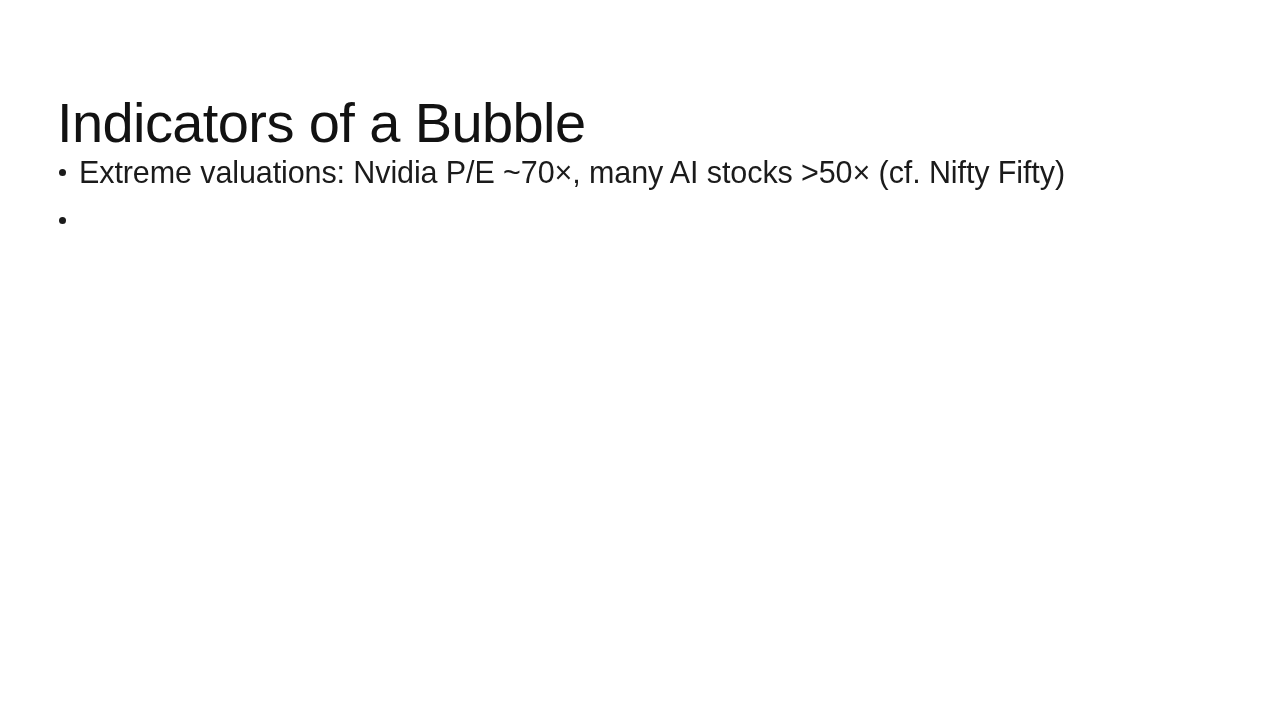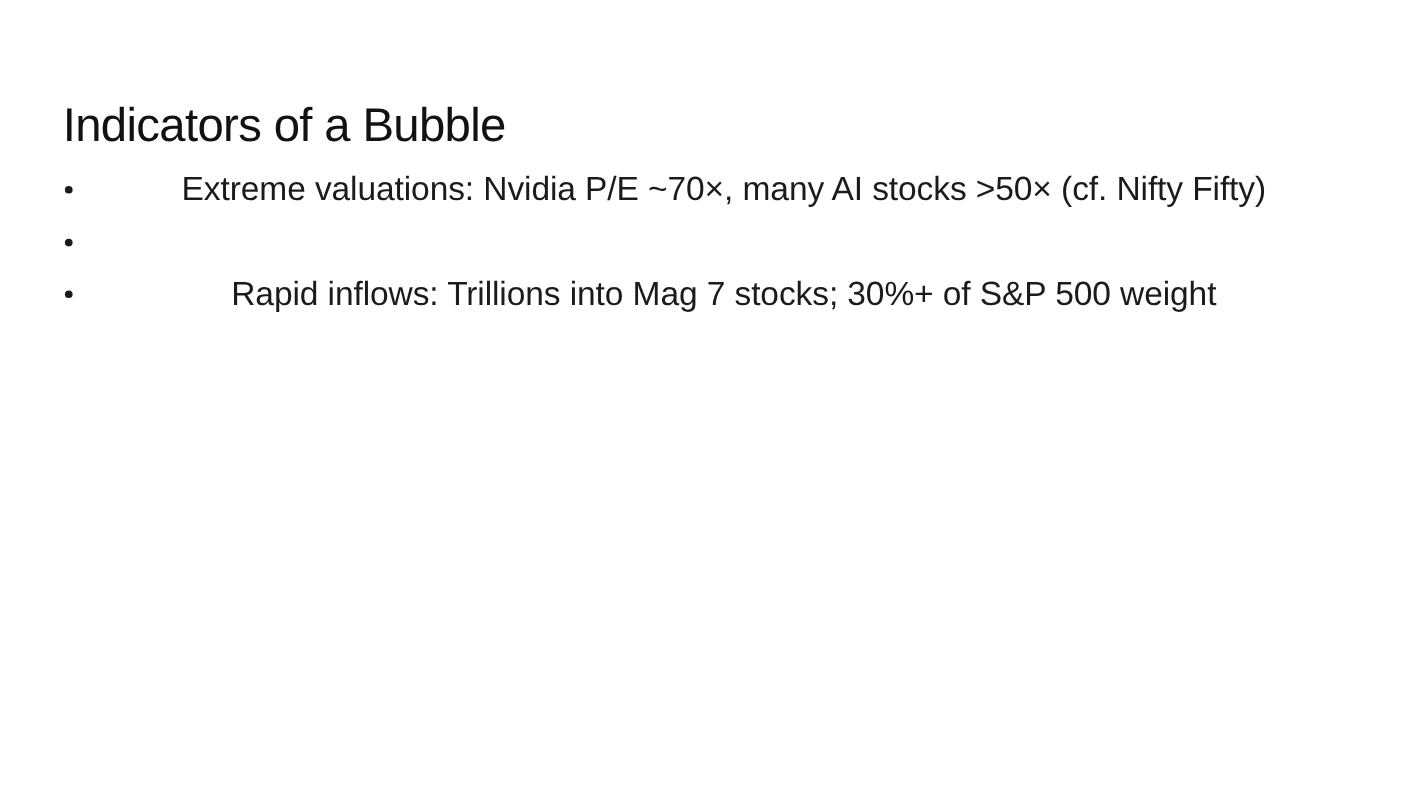--- a/index.html
+++ b/index.html
@@ -22,37 +22,36 @@
     height: 720px;
     background: #ffffff;
     box-sizing: border-box;
   }
 
   .slide-title {
     position: absolute;
     left: 57px;
     top: 48px;
     width: 1160px;
-    font-size: 43px;
+    font-size: 56px;
     line-height: 74px;
     font-weight: 400;
     letter-spacing: -0.6px;
     color: #121212;
     white-space: nowrap;
   }
 
   .bullet-list {
     position: absolute;
     left: 57px;
     top: 149px;
     width: 1180px;
     margin: 0;
     padding: 0;
     list-style: none;
-    text-align: center;
   }
 
   .bullet-item {
     position: relative;
     display: block;
     height: 47.6px;
     font-size: 30.5px;
     line-height: 47.6px;
     font-weight: 400;
     letter-spacing: -0.1px;
@@ -87,21 +86,17 @@
 
     <li class="bullet-item">
       <span class="bullet-marker"></span>
       <span class="bullet-text">Extreme valuations: Nvidia P/E ~70×, many AI stocks &gt;50× (cf. Nifty Fifty)</span>
     </li>
 
     <li class="bullet-item">
       <span class="bullet-marker"></span>
     </li>
 
-    <li class="bullet-item">
-      <span class="bullet-marker"></span>
-      <span class="bullet-text">Rapid inflows: Trillions into Mag 7 stocks; 30%+ of S&amp;P 500 weight</span>
-    </li>
 
 
   </ul>
 
 </div>
 
 </body></html>

